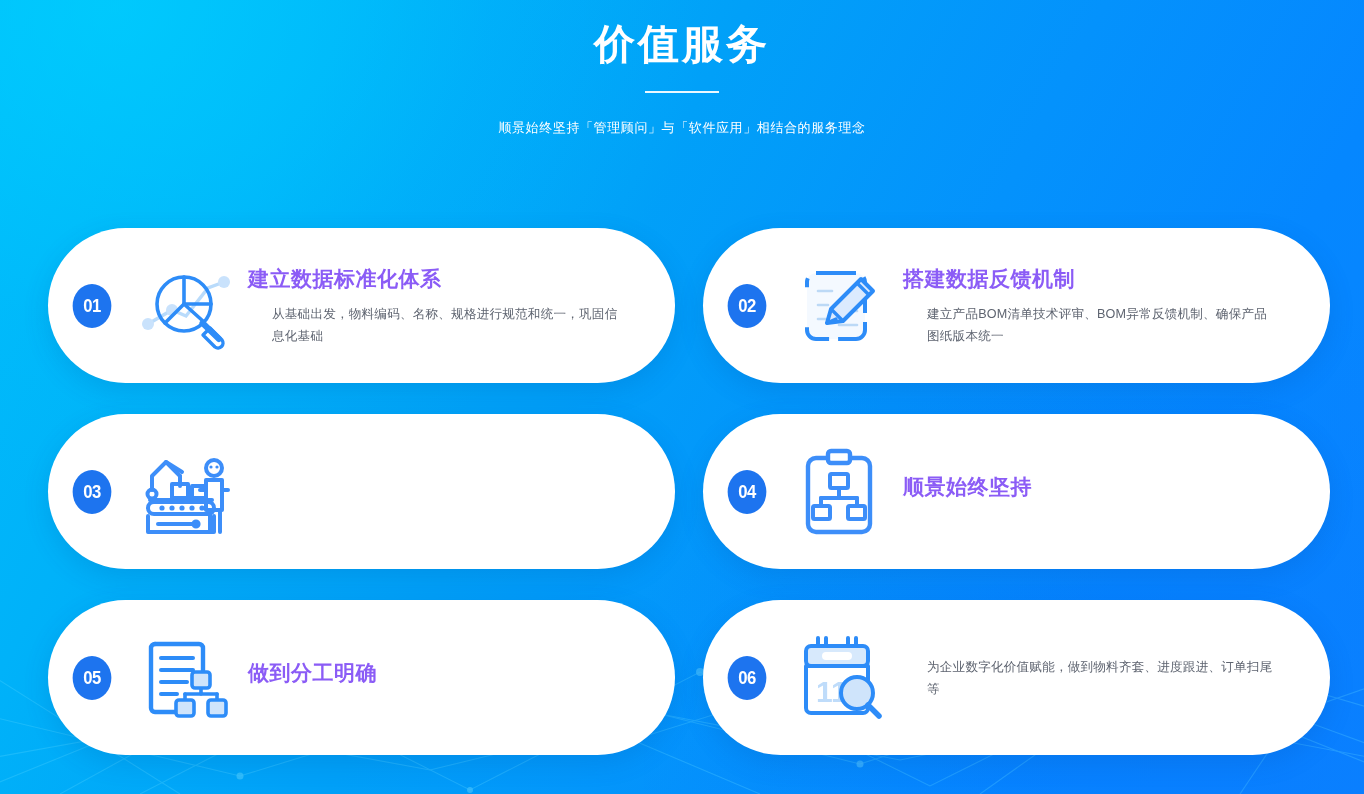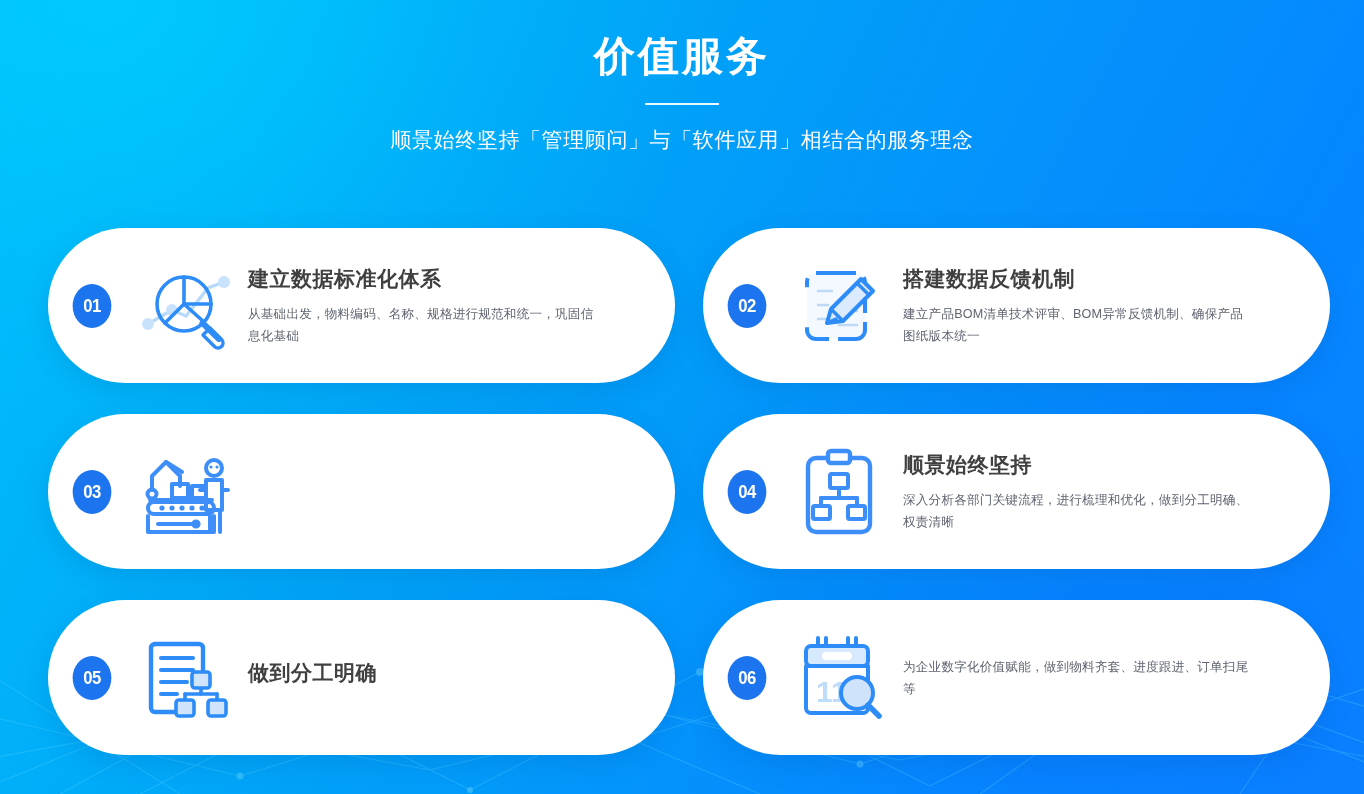--- a/index.html
+++ b/index.html
@@ -28,33 +28,33 @@
     position:absolute; right:-180px; bottom:-220px; width:900px; height:700px;
     background:radial-gradient(ellipse at 60% 60%, rgba(10,120,255,.45) 0%, rgba(10,120,255,.12) 50%, rgba(10,120,255,0) 75%);
   }
   .bg-net{
     position:absolute; left:0; right:0; bottom:0; height:230px;
     opacity:.5;
   }
   .bg-net svg{ display:block; width:100%; height:100%; }
 
   
-  .header{ position:absolute; left:0; right:0; top:16px; text-align:center; }
+  .header{ position:absolute; left:0; right:0; top:4px; text-align:center; }
   .page-title{
     margin-top:10px;
     font-size:41px; line-height:60px; font-weight:700; color:#ffffff;
     letter-spacing:3px;
   }
   .title-rule{
     width:74px; height:2px; background:rgba(255,255,255,.92);
     margin:17px auto 0;
   }
   .subtitle{
     margin-top:22px;
-    font-size:21px; line-height:26px; color:#ffffff; font-weight:400;
+    font-size:13px; line-height:26px; color:#ffffff; font-weight:400;
     letter-spacing:.6px;
   }
   .subtitle .ln{ display:block; }
 
   
   .cards{
     position:absolute;
     left:48px; top:228px; width:1282px;
     display:grid;
     grid-template-columns:627px 627px;
@@ -89,28 +89,29 @@
     display:flex; align-items:center; justify-content:center;
   }
   .card-icon svg{ display:block; }
   .card-text{
     flex:1 1 auto;
     padding-right:34px;
     padding-left:8px;
     min-width:0;
   }
   .card-title{
-    font-size:21px; line-height:30px; font-weight:700; color:#404040;
+    font-size:21px; line-height:30px; font-weight:700; color:#8b5cf6;
     letter-spacing:.5px;
     margin-bottom:9px;
   }
   .card-desc{
     font-size:12.6px; line-height:22px; color:#5e6470;
     letter-spacing:.2px;
     max-width:352px;
+    margin-left:24px;
   }
   .card.single .card-desc{ max-width:400px; }
 </style>
 </head>
 <body>
 
 <div class="stage">
 
   <div class="bg-base"></div>
   <div class="bg-glow-tl"></div>
@@ -266,21 +267,20 @@
             <path d="M25 52 h36"></path>
             <path d="M25 52 v8"></path>
             <path d="M61 52 v8"></path>
             <rect x="17" y="60" width="17" height="13" rx="1.5"></rect>
             <rect x="52" y="60" width="17" height="13" rx="1.5"></rect>
           </g>
         </svg>
       </div>
       <div class="card-text">
         <div class="card-title">顺景始终坚持</div>
-        <div class="card-desc">深入分析各部门关键流程，进行梳理和优化，做到分工明确、权责清晰</div>
       </div>
     </div>
 
     <div class="card single">
       <div class="badge">05</div>
       <div class="card-icon">
         <svg width="90" height="92" viewBox="0 0 90 92">
           <g stroke="#2d8cf8" stroke-width="4.4" fill="none" stroke-linejoin="round" stroke-linecap="round">
             <path d="M14 12 h44 a4 4 0 0 1 4 4 v28"></path>
             <path d="M14 12 a4 4 0 0 0 -4 4 v60 a4 4 0 0 0 4 4 h24"></path>

